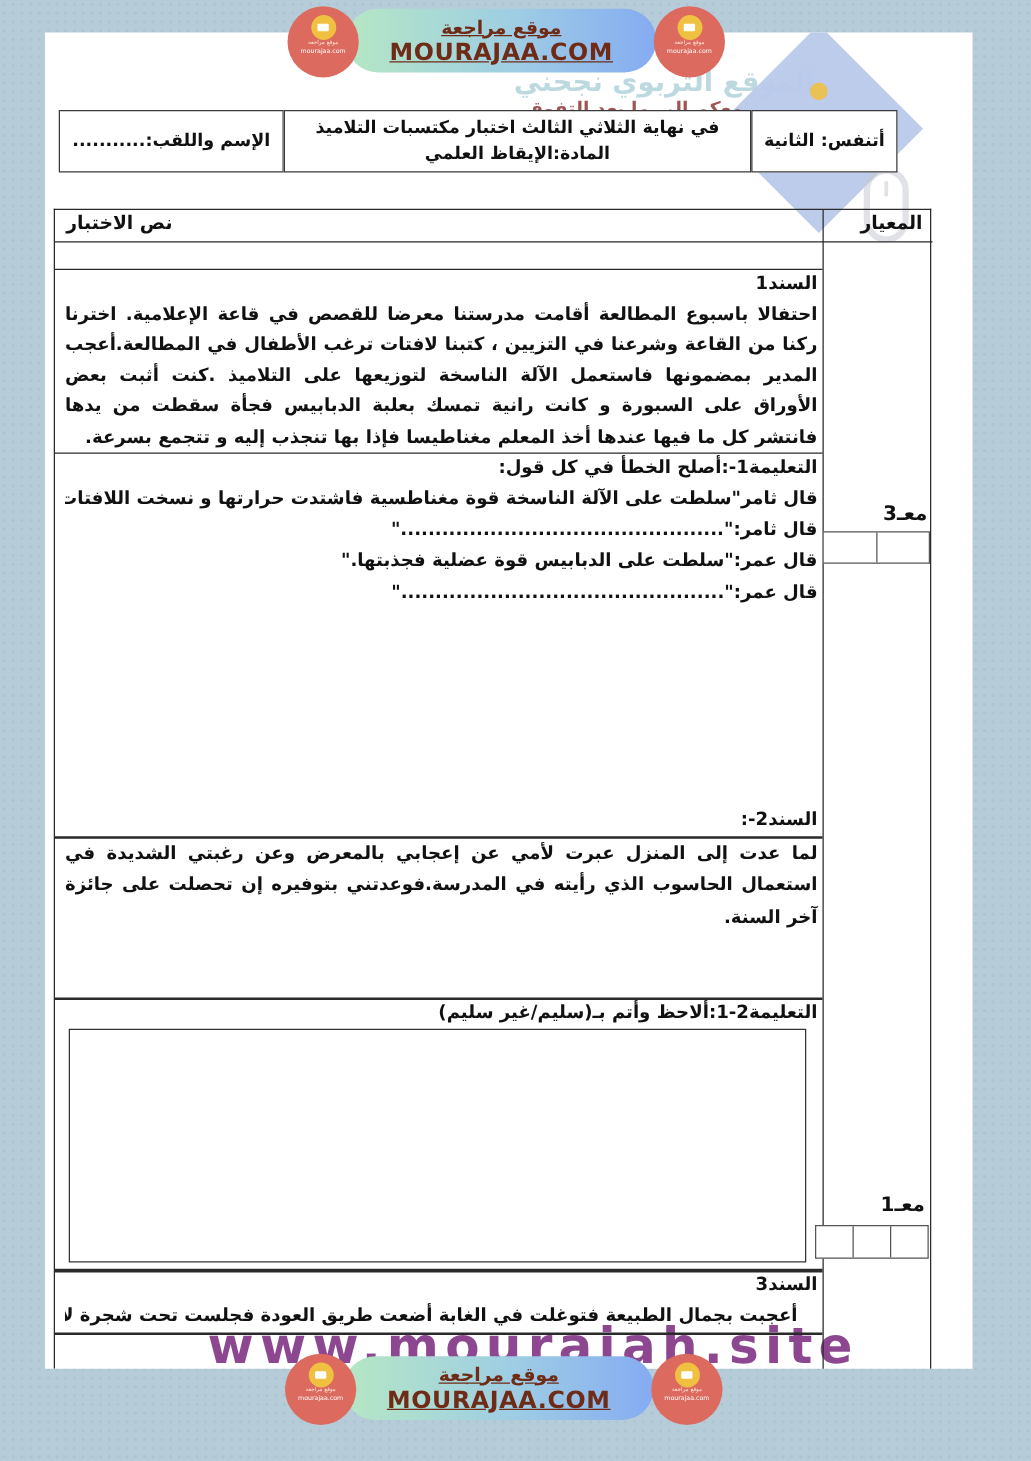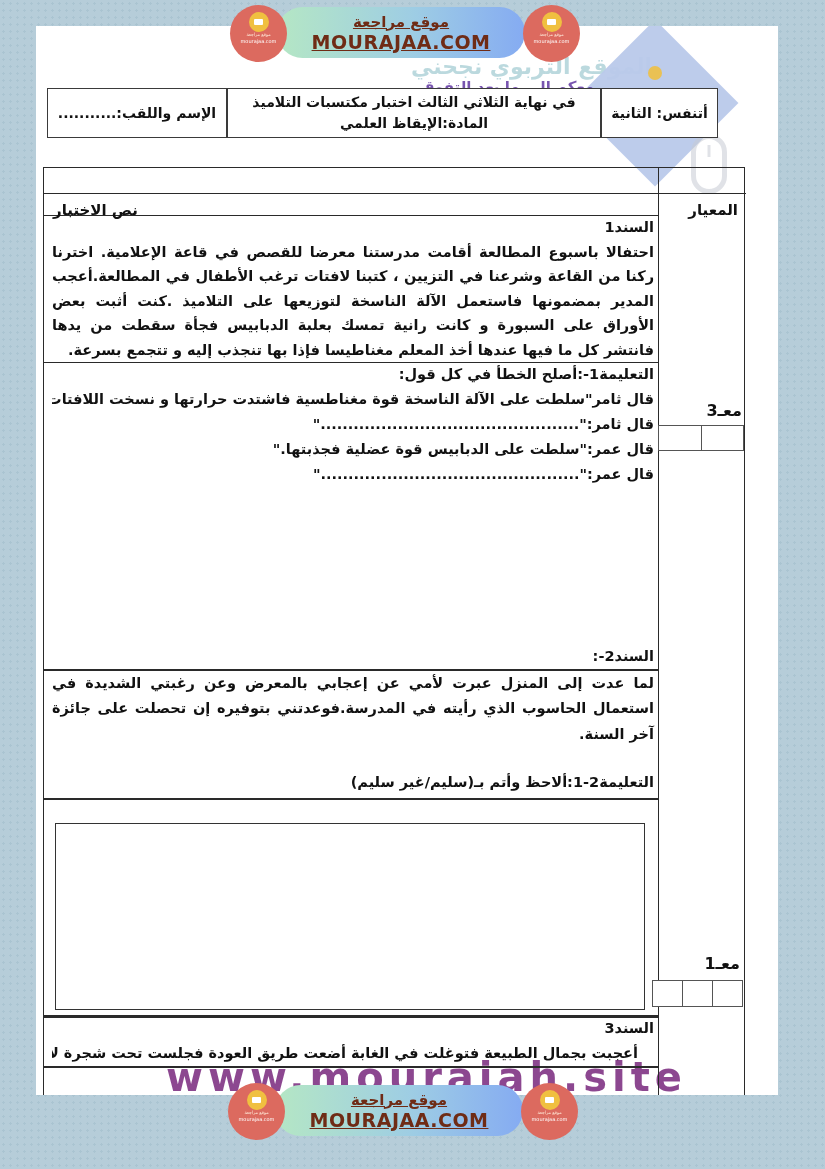--- a/index.html
+++ b/index.html
@@ -19,21 +19,21 @@
   .wm-diamond { position:absolute; left:560px; top:18px; width:118px; height:118px;
     background:#b9c9ea; transform:rotate(45deg); z-index:1; opacity:.95; }
   .wm-sun { position:absolute; left:612px; top:40px; width:14px; height:14px;
     border-radius:50%; background:#eec044; z-index:2; opacity:.9; }
   .wm-mouse { position:absolute; left:655px; top:108px; width:36px; height:60px;
     border:5px solid #c7cbd4; border-radius:18px; z-index:2; opacity:.55; }
   .wm-mouse::after { content:""; position:absolute; left:50%; top:6px; width:3px; height:12px;
     background:#c7cbd4; transform:translateX(-50%); }
   .wm-teal { position:absolute; left:375px; top:28px; font-size:22px; color:#7ab4be;
     opacity:.5; z-index:1; white-space:nowrap; }
-  .wm-orange { position:absolute; left:385px; top:52px; font-size:15px; color:#4c1d95;
+  .wm-orange { position:absolute; left:385px; top:52px; font-size:15px; color:#7f1d1d;
     opacity:.75; z-index:1; white-space:nowrap; }
   .wm-bottom { position:absolute; left:130px; top:1028px; font-size:40px; color:#701a75;
     letter-spacing:5px; direction:ltr; z-index:1; white-space:nowrap; opacity:.8; }
   
   .hbox { position:absolute; background:#fff; border:1.5px solid #3a3a3a; z-index:3;
     display:flex; flex-direction:column; justify-content:center; font-size:14px; }
   .hdr-name { left:11px; top:62px; width:180px; height:50px; text-align:center; }
   .hdr-mid  { left:191px; top:62px; width:374px; height:50px; text-align:center; line-height:21px; }
   .hdr-year { left:565px; top:62px; width:117px; height:50px; text-align:center; }
   
@@ -43,34 +43,34 @@
   .vdiv { position:absolute; left:614px; top:0; width:1px; height:928px; background:#2a2a2a; }
   .hl { position:absolute; left:0; background:#2a2a2a; }
   .hl-header { top:25px; width:702px; height:1px; }
   .hl-empty  { top:47px; width:614px; height:1px; }
   .hl-s1     { top:194px; width:614px; height:1px; }
   .hl-t1     { top:501px; width:614px; height:2px; }
   .hl-s2     { top:630px; width:614px; height:2px; }
   .hl-t2     { top:847px; width:614px; height:3px; }
   .hl-s3     { top:898px; width:614px; height:1.5px; }
   
-  .ttl-row { position:absolute; z-index:4; font-size:15px;margin-top:32px; }
+  .ttl-row { position:absolute; z-index:4; font-size:15px; }
   .txt-header { left:7px; top:143px; width:610px; padding-left:10px; text-align:left; }
   .txt-header span{ float:left; }
   .crit-header { left:622px; top:143px; width:84px; padding-right:4px; text-align:right;padding-left:32px; }
   .block { position:absolute; right:124px; z-index:4; width:602px; font-size:14.5px;
     line-height:24.5px; text-align:justify; }
   .block .title { text-align:right; }
   .line { white-space:nowrap; overflow:hidden; text-align:right; }
   .b-sanad1 { top:189px; }
   .b-taalima1 { top:336px; line-height:25px; }
   .b-sanad2-label { top:618px; }
   .b-sanad2 { top:645px; line-height:25.3px; }
   .b-sanad2 .p2 { text-indent:22px; }
-  .b-taalima2 { top:744px; }
+  .b-taalima2 { top:772px; }
   .inner-box { position:absolute; left:19px; top:797px; width:590px; height:187px;
     border:1.5px solid #333; z-index:4; background:#fff; }
   .b-sanad3 { top:990px; line-height:25px; }
   .b-sanad3 .body { text-indent:16px; white-space:nowrap; overflow:hidden; }
   
   .score-label { position:absolute; z-index:4; font-size:16px; text-align:right; }
   .sl1 { left:620px; top:375px; width:86px; }
   .sl2 { left:616px; top:928px; width:88px; }
   .score-box { position:absolute; z-index:4; display:flex; border:1px solid #555; background:#fff; }
   .sb1 { left:622px; top:399px; width:86px; height:26px; }

